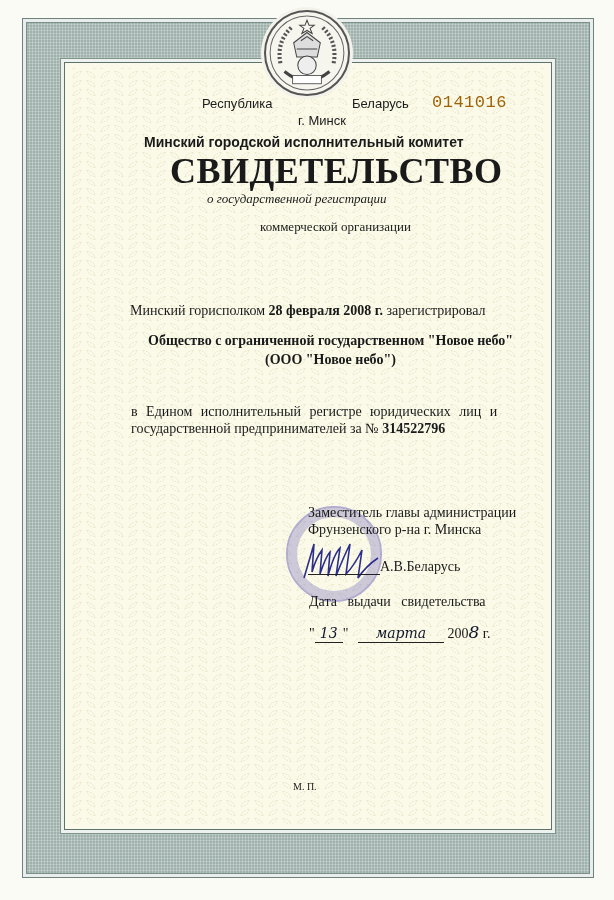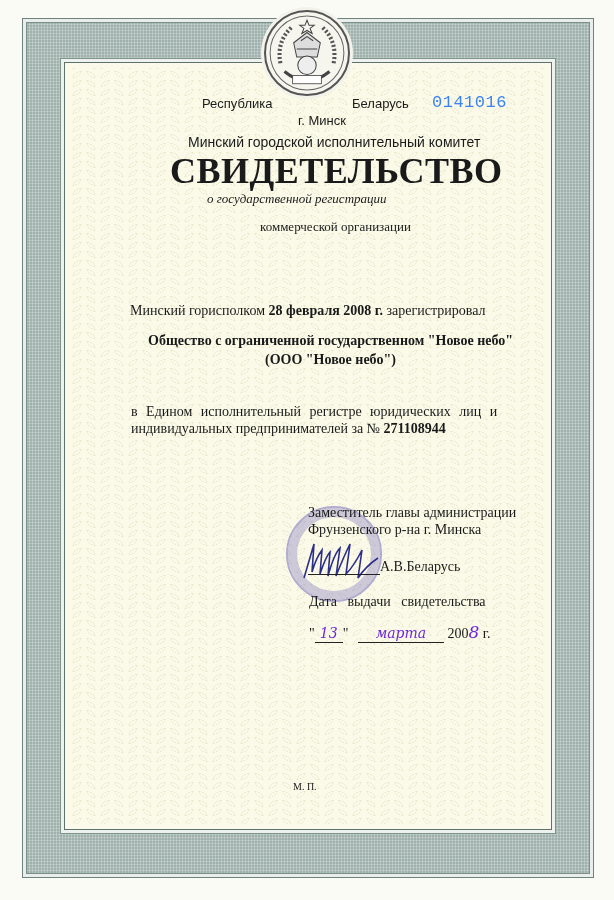--- a/index.html
+++ b/index.html
@@ -41,43 +41,43 @@
       box-shadow: 0 0 0 3px #f3f3ec;
       overflow: hidden;
     }
     .emblem svg { width: 100%; height: 100%; display: block; }
 
     .t { position: absolute; white-space: nowrap; }
     .sans { font-family: "Liberation Sans", sans-serif; }
 
     .republic { left: 202px; top: 96px; font-size: 13px; }
     .belarus  { left: 352px; top: 96px; font-size: 13px; }
-    .serial   { left: 432px; top: 93px; font-size: 17px; color: #3b82f6; font-family: "Liberation Mono", monospace; letter-spacing: 0.5px; }
+    .serial   { left: 432px; top: 93px; font-size: 17px; color: #a16207; font-family: "Liberation Mono", monospace; letter-spacing: 0.5px; }
     .city     { left: 276px; top: 113px; font-size: 13px; padding-left: 22px; }
-    .committee{ left: 144px; top: 134px; font-size: 14px; font-weight: normal; margin-left: 44px; }
+    .committee{ left: 144px; top: 134px; font-size: 14px; font-weight: bold; }
     .title    { left: 170px; top: 150px; font-size: 36px; font-weight: bold; letter-spacing: 0.5px; }
     .subtitle { left: 207px; top: 191px; font-size: 13px; font-style: italic; }
     .orgtype  { left: 260px; top: 219px; font-size: 13px; }
 
     .reg-line { left: 130px; top: 303px; font-size: 14px; }
     .reg-line b { font-weight: bold; }
     .org-name { left: 148px; top: 333px; font-size: 14px; font-weight: bold; }
     .org-short{ left: 265px; top: 352px; font-size: 14px; font-weight: bold; }
 
     .egr1 { left: 131px; top: 404px; font-size: 14px; width: 410px; word-spacing: 5px; }
     .egr2 { left: 131px; top: 421px; font-size: 14px; }
     .egr2 b { font-weight: bold; }
 
     .sig1 { left: 308px; top: 505px; font-size: 14px; font-family: Liberation Serif, serif; }
     .sig2 { left: 308px; top: 522px; font-size: 14px; }
     .signame { left: 380px; top: 559px; font-size: 14px; }
     .sigline { position: absolute; left: 308px; top: 574px; width: 72px; border-top: 1px solid #222; }
     .issue-label { left: 309px; top: 594px; font-size: 14px; word-spacing: 7px; }
     .date-row { left: 309px; top: 622px; font-size: 14px; }
-    .hand { font-family: "DejaVu Serif", serif; font-style: italic; color: #6d28d9; }
+    .hand { font-family: "DejaVu Serif", serif; font-style: italic; color: #0f172a; }
     .u { display: inline-block; border-bottom: 1px solid #222; text-align: center; }
     .mp { left: 293px; top: 781px; font-size: 10px; }
 
     .stamp {
       position: absolute; left: 286px; top: 506px; width: 92px; height: 92px;
       border-radius: 50%;
       border: 2px solid rgba(120,110,190,0.55);
       box-shadow: inset 0 0 0 8px rgba(0,0,0,0), inset 0 0 0 9px rgba(120,110,190,0.35);
       pointer-events: none;
     }
@@ -116,22 +116,22 @@
 <div class="t reg-line">
   <span>Минский горисполком</span>
   <b>28 февраля 2008 г.</b>
   <span>зарегистрировал</span>
 </div>
 <span class="t org-name">Общество с ограниченной государственном "Новое небо"</span>
 <span class="t org-short">(ООО "Новое небо")</span>
 
 <span class="t egr1">в Едином исполнительный регистре юридических лиц и</span>
 <div class="t egr2">
-  <span>индивидуальных  предпринимателей за №</span>
-  <b>271108944</b>
+  <span>государственной  предпринимателей за №</span>
+  <b>314522796</b>
 </div>
 
 <div class="stamp"></div>
 
 <span class="t sig1">Заместитель главы администрации</span>
 <span class="t sig2">Фрунзенского р-на г. Минска</span>
 
 <svg class="signature" viewBox="0 0 90 48">
   <path d="M4,42 L14,8 L12,36 Q16,22 22,14 L20,38 Q26,20 30,16 L28,40 Q34,18 40,12 L36,40 Q44,20 50,8 L46,38 Q54,30 62,14 L58,42 Q66,30 78,22" fill="none" stroke="#2b2f8a" stroke-width="1.6"></path>
 </svg>

